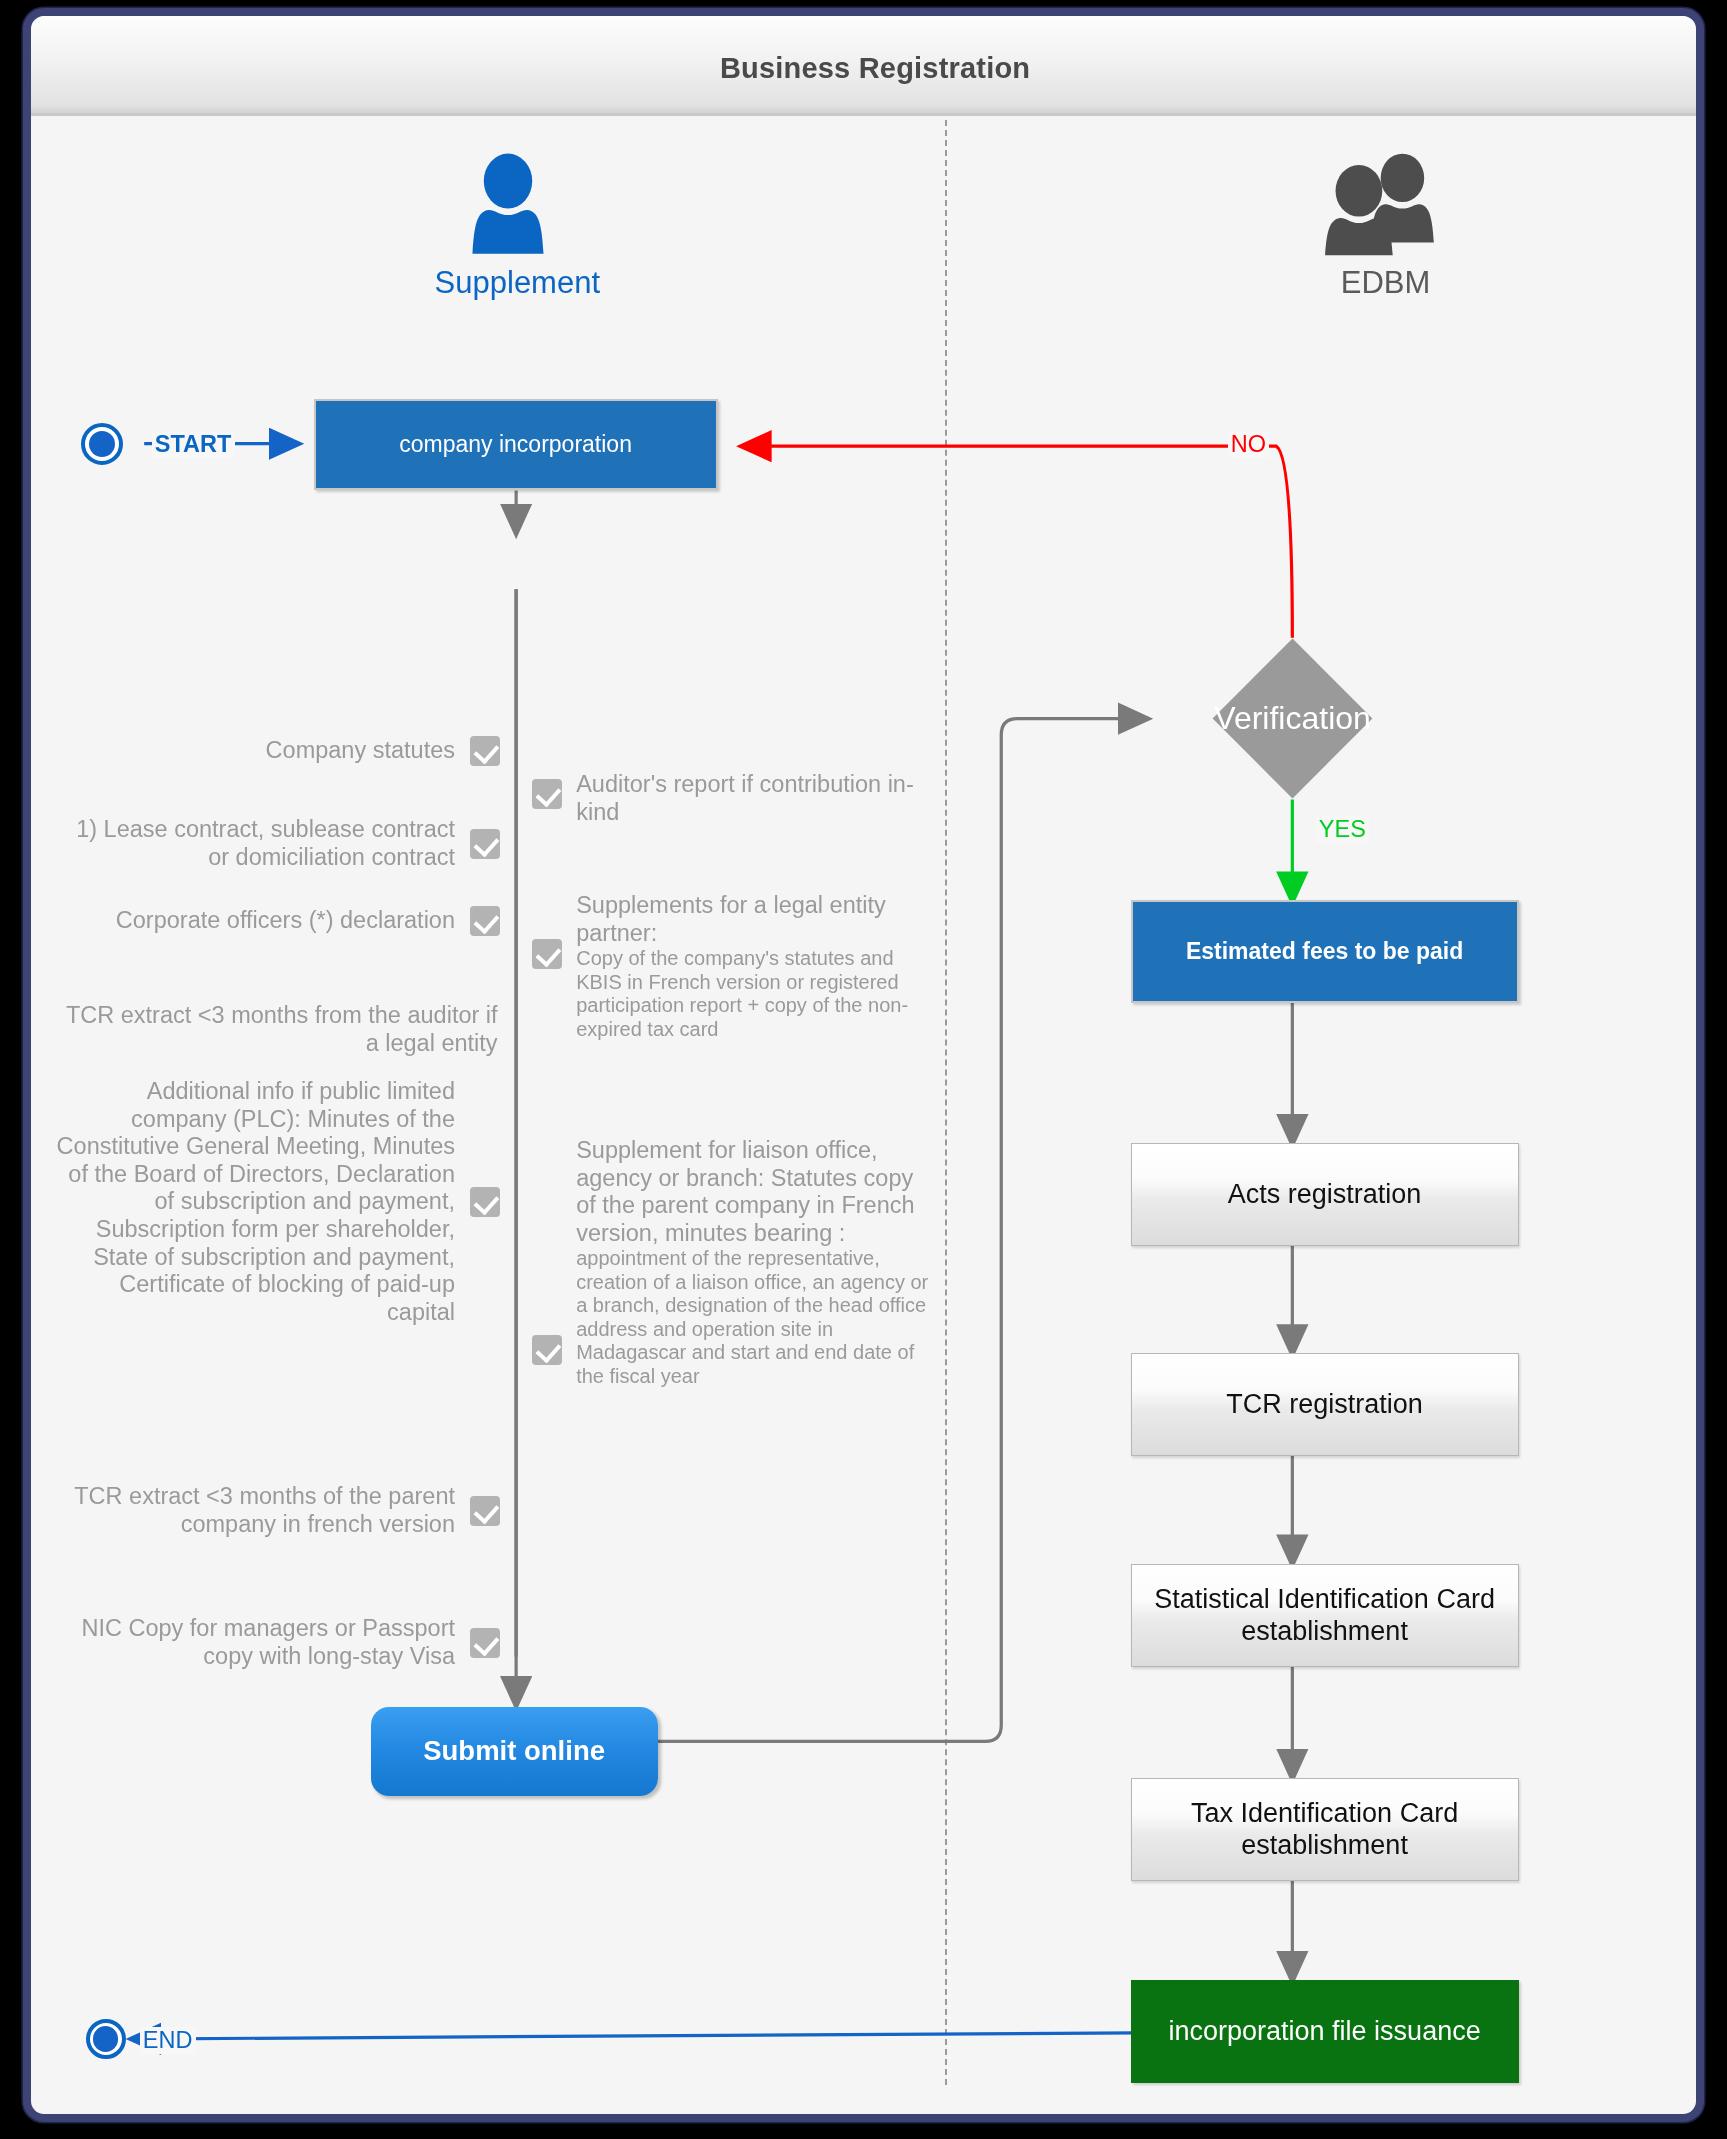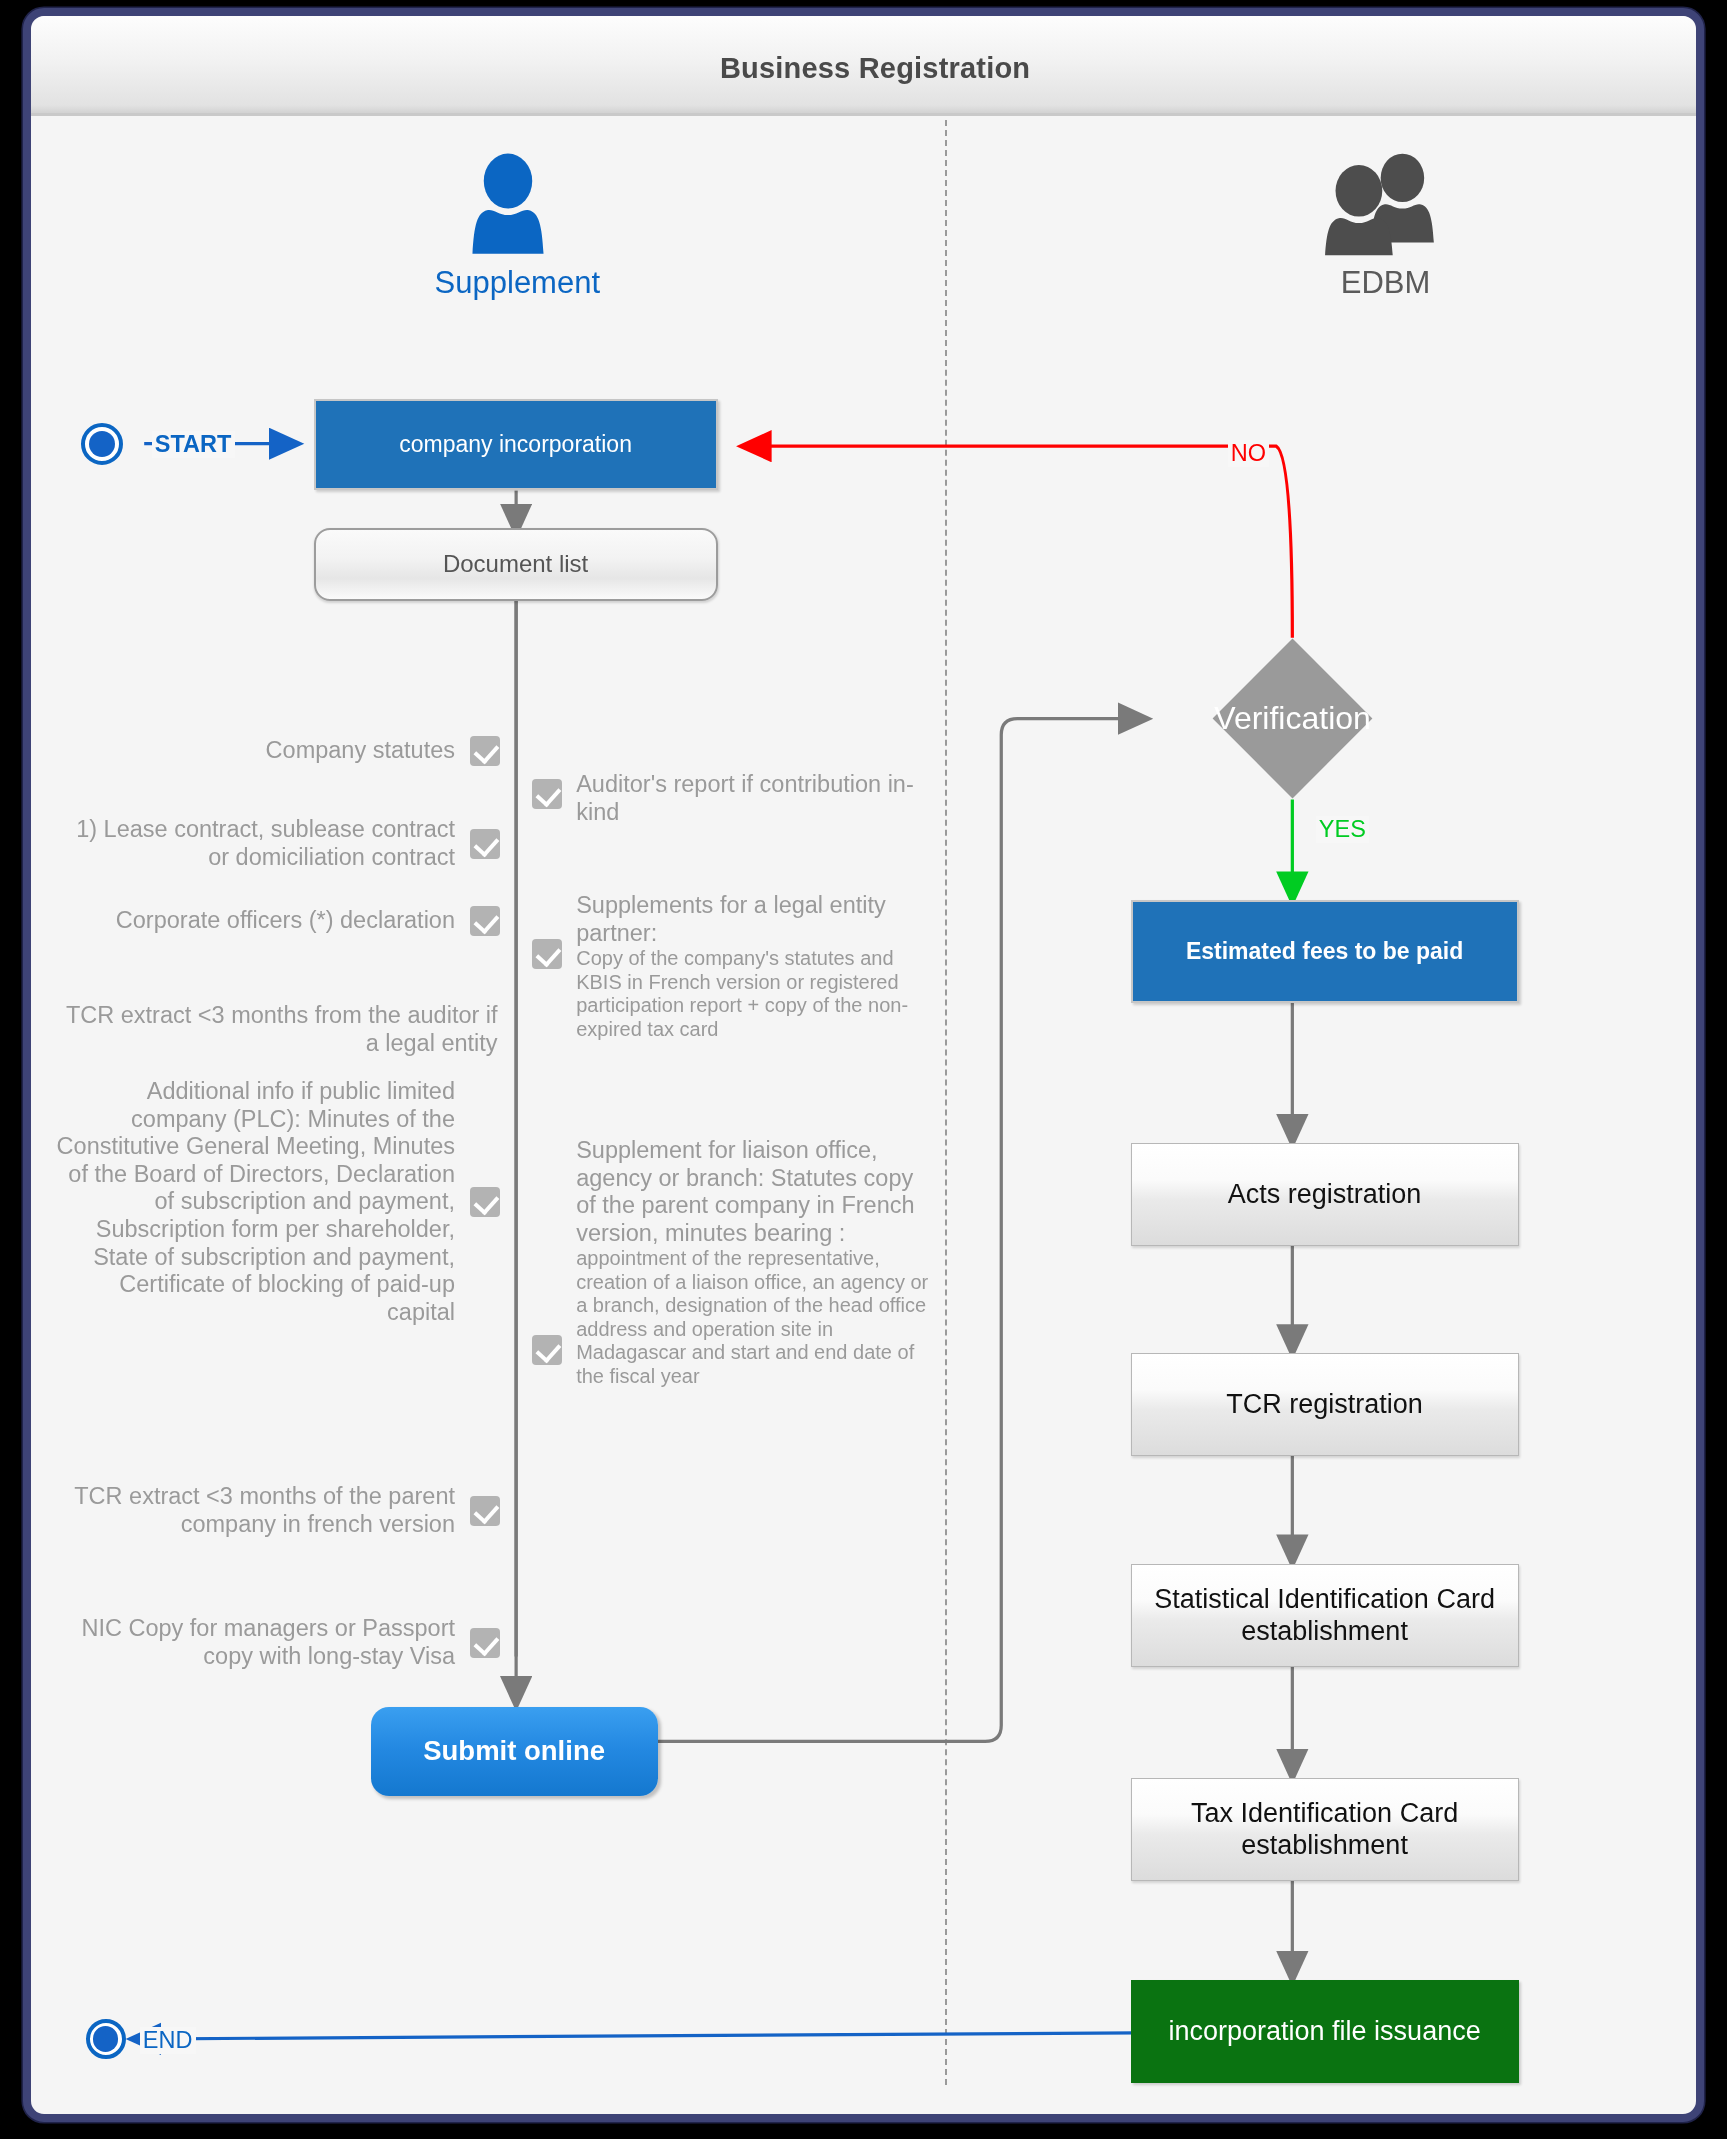--- a/index.html
+++ b/index.html
@@ -106,21 +106,21 @@
     position: absolute; inset: 3.2px; border-radius: 50%; background: #1463c6; display: block;
   }
 
   
   .edge-label {
     position: absolute; background: #f7f7f7; padding: 0 3.2px;
     font-size: 23.5px; white-space: nowrap;
   }
   .lbl-start { color: #0b66c3; font-weight: bold; }
   .lbl-end { color: #0b66c3; font-weight: normal; }
-  .lbl-no { color: #ff0000; margin-top: 9px; }
+  .lbl-no { color: #ff0000; }
   .lbl-yes { color: #00cc22; }
 
   
   .doc-col { position: absolute; }
   .doc-item { position: absolute; display: flex; align-items: center; }
   .doc-text {
     color: #9a9a9a; font-size: 23.5px; line-height: 1.175;
   }
   .doc-text .sub { font-size: 20px; display: block; }
   .doc-text.right { text-align: right; }
@@ -220,23 +220,20 @@
 
     <div class="marker marker-end" style="left:55px; top:1899px; width:40px; height:40px;">
         <i></i>
       </div>
     <div class="edge-label lbl-end" style="left:109px; top:1907px;">END</div>
 
     <div class="node node-blue" style="left:283px; top:279px; width:404px; height:91px;">
       <span>company incorporation</span>
     </div>
 
-    <div class="node node-rounded" style="left:283px; top:408px; width:404px; height:73px;">
-      <span>Document list</span>
-    </div>
 
     <div class="node node-pill" style="left:340px; top:1587px; width:287px; height:89px;">
       <span>Submit online</span>
     </div>
 
     <div class="diamond" style="left:1205px; top:542px; width:113px; height:113px;"></div>
     <div class="diamond-label" style="left:1161px; top:578px; width:202px; height:40px;">
       <span>Verification</span>
     </div>
     <div class="edge-label lbl-no" style="left:1197px; top:311px;">NO</div>

